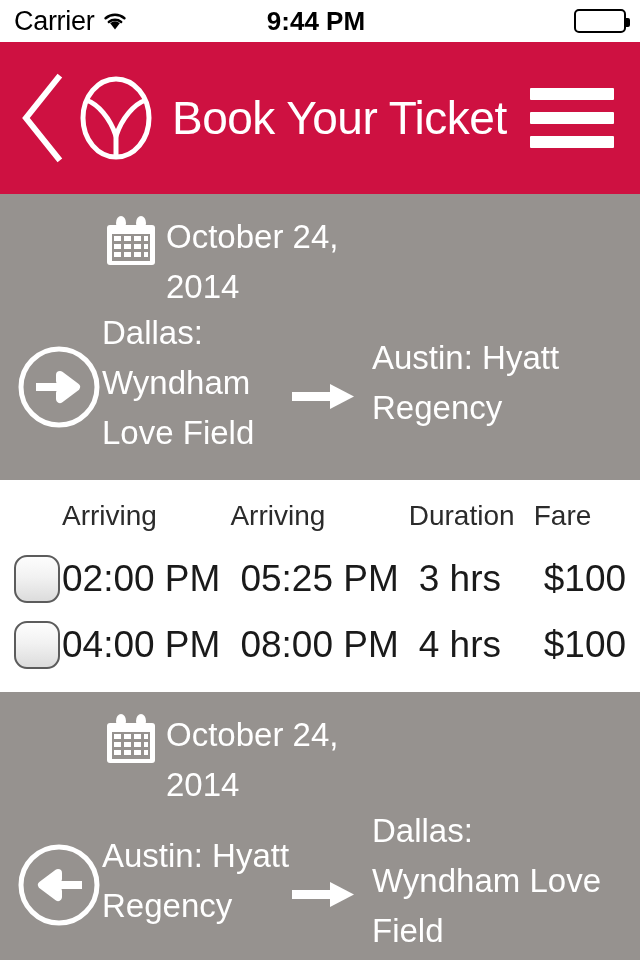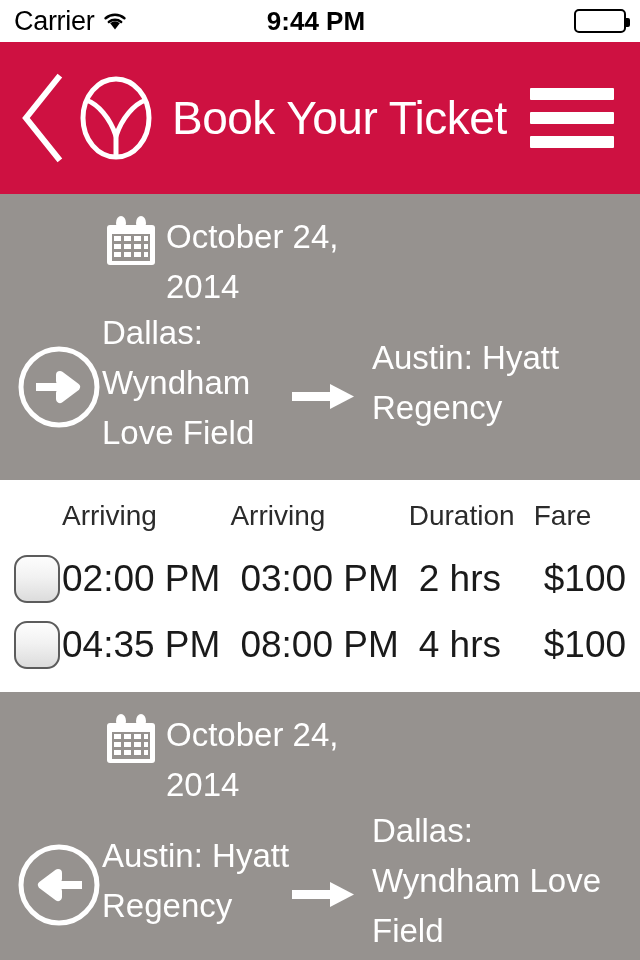--- a/index.html
+++ b/index.html
@@ -199,29 +199,29 @@
           <th class="col-dur">Duration</th>
           <th class="col-fare">Fare</th>
         </tr>
       </thead>
       <tbody>
         <tr>
           <td class="sel-cell">
             <span class="radio-btn"></span>
           </td>
           <td class="col-dep">02:00 PM</td>
-          <td class="col-arr">03:00 PM</td>
-          <td class="col-dur">2 hrs</td>
+          <td class="col-arr">05:25 PM</td>
+          <td class="col-dur">3 hrs</td>
           <td class="col-fare">$100</td>
         </tr>
         <tr>
           <td class="sel-cell">
             <span class="radio-btn"></span>
           </td>
-          <td class="col-dep">04:35 PM</td>
+          <td class="col-dep">04:00 PM</td>
           <td class="col-arr">08:00 PM</td>
           <td class="col-dur">4 hrs</td>
           <td class="col-fare">$100</td>
         </tr>
       </tbody>
     </table>
   </div>
 
   <div class="trip">
     <div class="cal-row">

